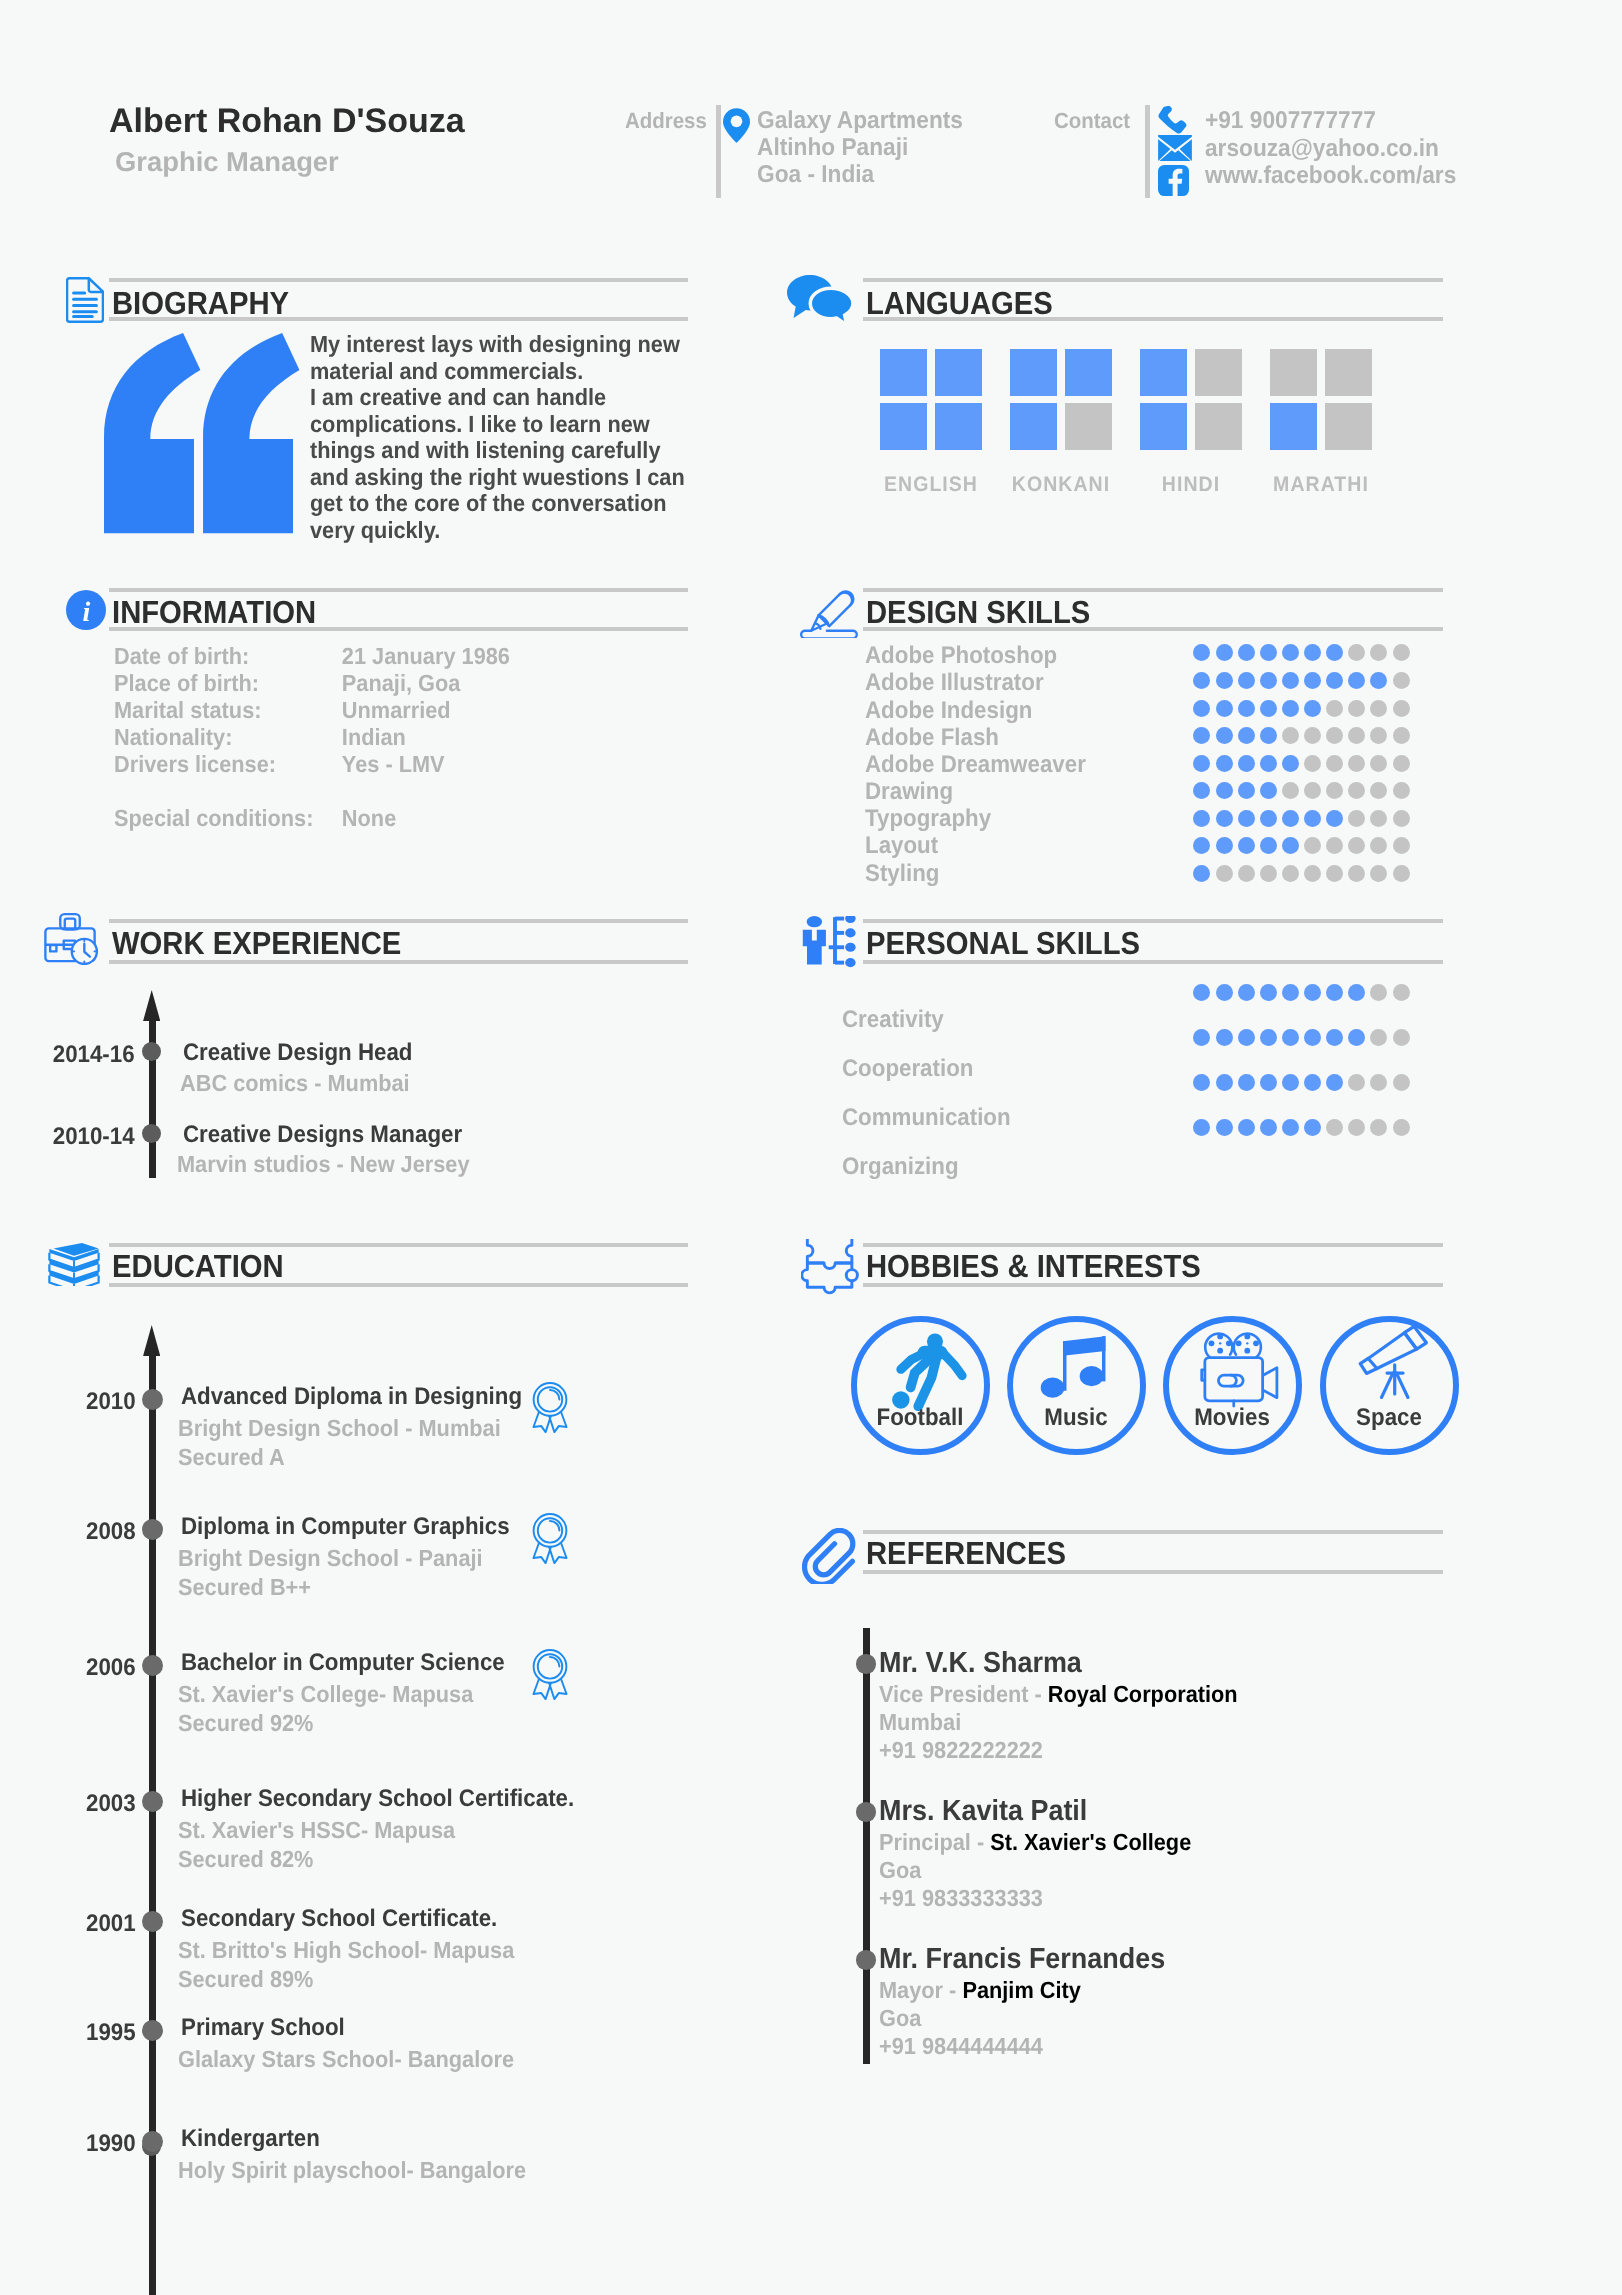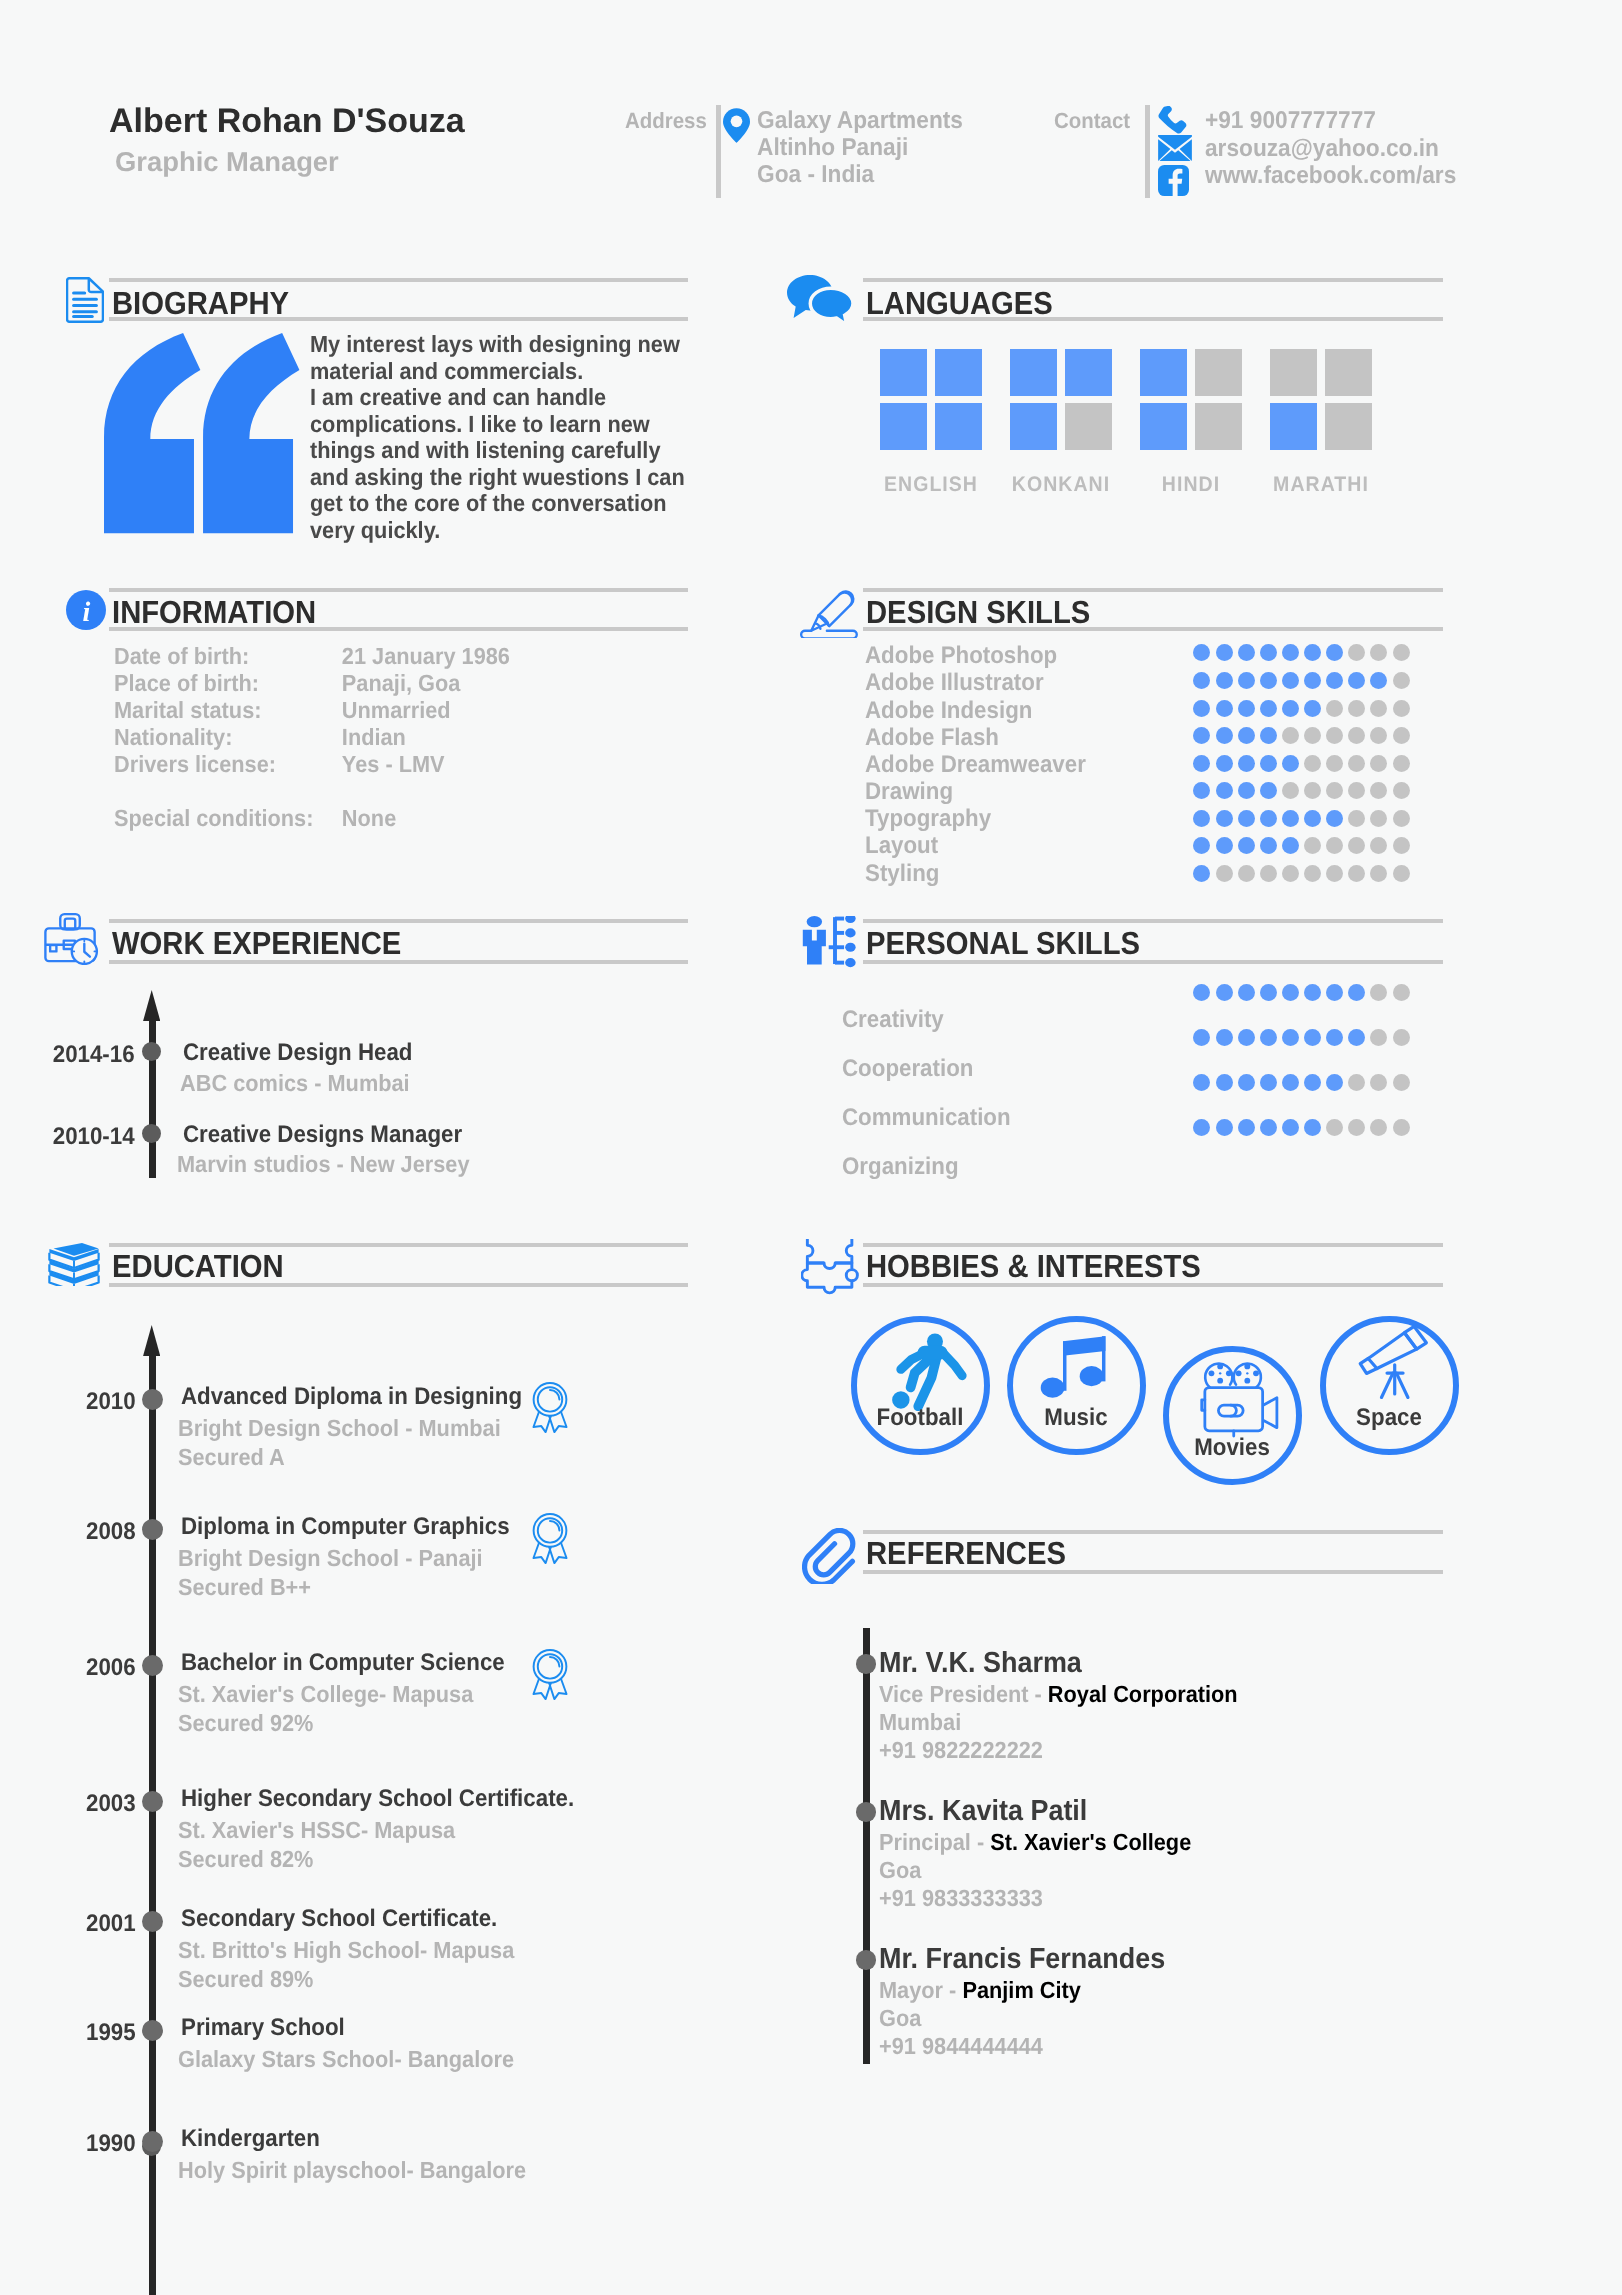--- a/index.html
+++ b/index.html
@@ -571,21 +571,21 @@
         <path d="M79 35 L140 27.5 L140 49 L79 55.5 Z" fill="#2f80f7"></path>
         <rect x="79" y="35" width="5" height="71" fill="#2f80f7"></rect>
         <rect x="135" y="27.5" width="5" height="65" fill="#2f80f7"></rect>
         <ellipse cx="64" cy="101.5" rx="17" ry="14.5" fill="#2f80f7"></ellipse>
         <ellipse cx="120" cy="85" rx="17" ry="14.5" fill="#2f80f7"></ellipse>
       </svg>
     </span>
     <div class="abs sxc" style="left:0;top:82px;width:126px;text-align:center;font-size:24px;font-weight:bold;color:#3b3b3b;">Music</div>
   </div>
 
-  <div class="abs" style="left:1163px;top:1298px;width:139px;height:139px;border:6.3px solid #2f80f7;border-radius:50%;box-sizing:border-box;text-decoration:underline;">
+  <div class="abs" style="left:1163px;top:1268px;width:139px;height:139px;border:6.3px solid #2f80f7;border-radius:50%;box-sizing:border-box;text-decoration:underline;">
     <span class="abs" style="left:0;top:-2.8px;">
       <svg width="126" height="126" viewBox="0 0 181 181">
         <g fill="none" stroke="#2f80f7" stroke-width="3.8" stroke-linecap="round">
           <path d="M58.5 55 A19.5 19.5 0 1 1 87.8 51.2"></path>
           <path d="M96.2 51.2 A19.5 19.5 0 1 1 125.5 55"></path>
         </g>
         <g fill="#2f80f7">
           <circle cx="73.5" cy="25" r="4.2"></circle>
               <circle cx="61" cy="35" r="4.2"></circle>
           <circle cx="86" cy="35" r="4.2"></circle>

